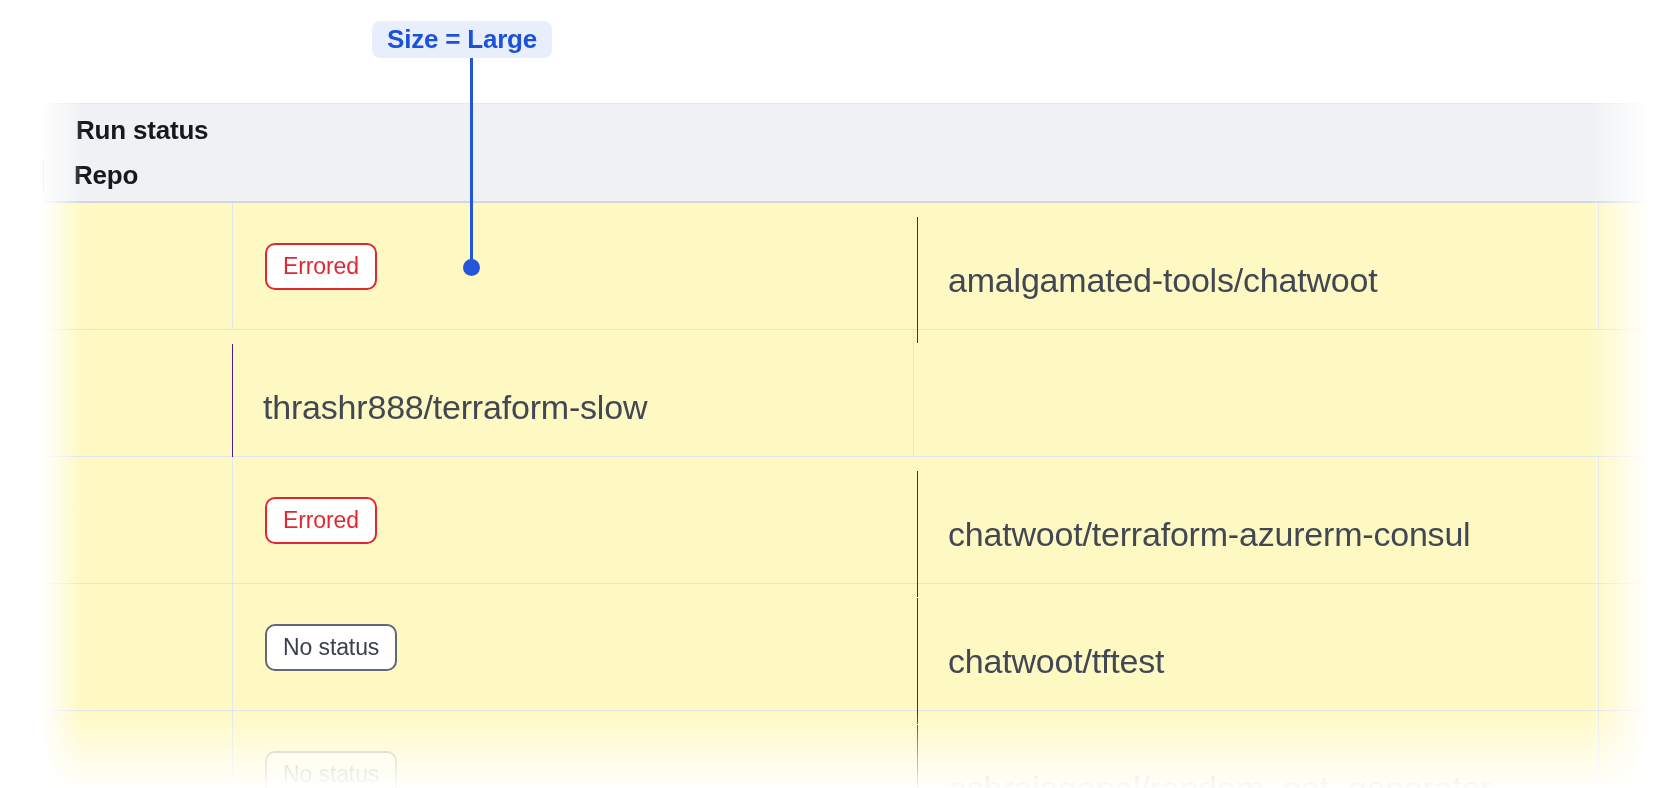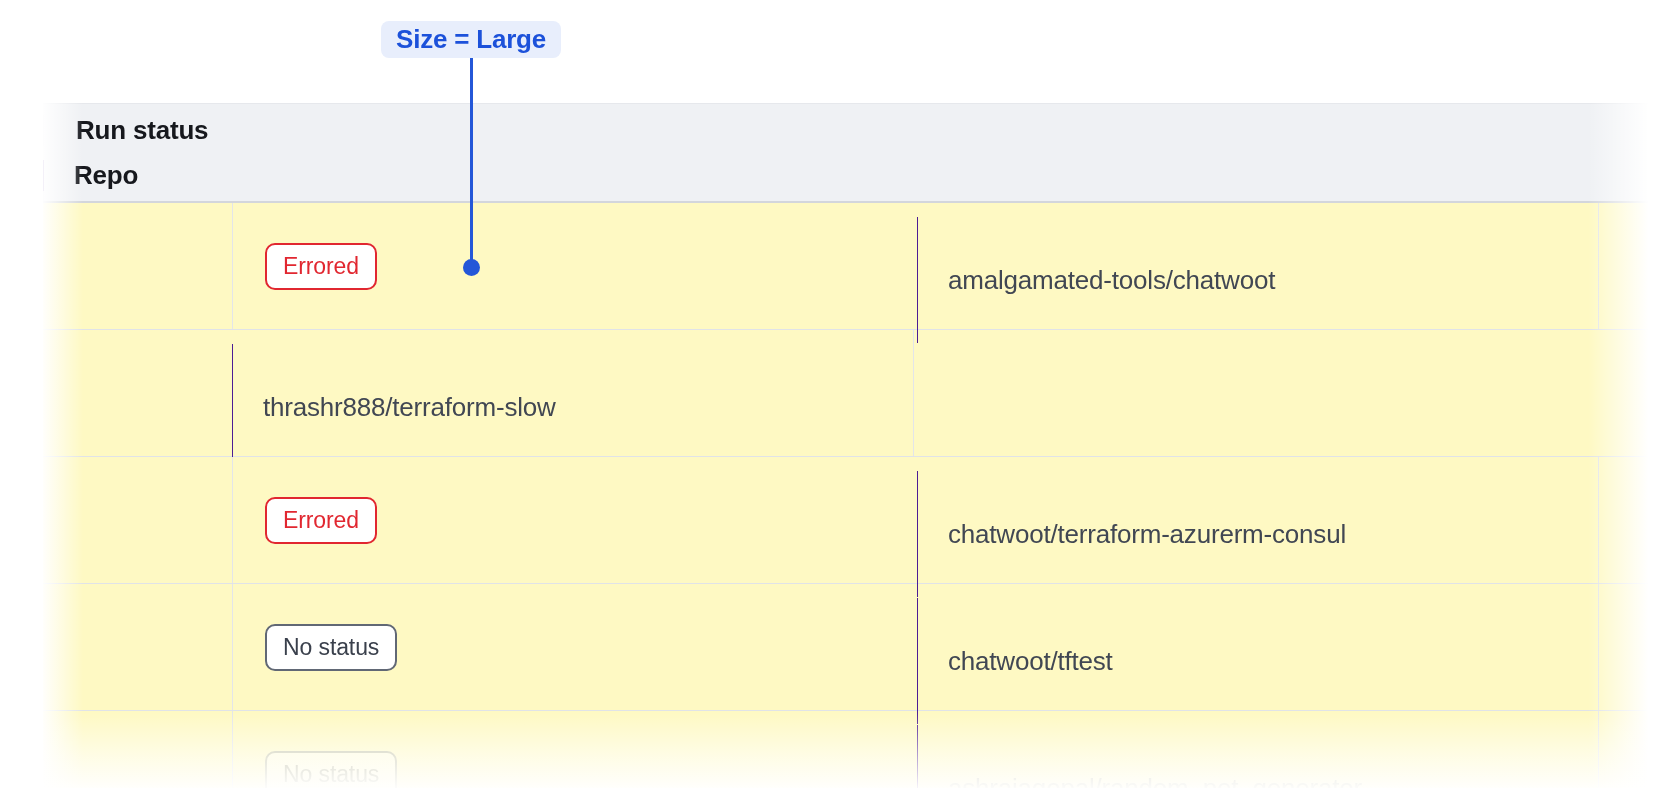--- a/index.html
+++ b/index.html
@@ -7,21 +7,21 @@
   body {
     position: relative;
     background: #ffffff;
     font-family: "Liberation Sans", "DejaVu Sans", sans-serif;
     -webkit-font-smoothing: antialiased;
   }
 
   
   .annotation-pill {
     position: absolute;
-    left: 381px; top: 21px;
+    left: 372px; top: 21px;
     height: 37px;
     padding: 12px 15px;
     display: inline-flex;
     align-items: center;
     background: #e8eefc;
     border-radius: 8px;
     color: #1c51da;
     font-size: 26px;
     font-weight: 600;
     letter-spacing: -0.2px;
@@ -75,21 +75,21 @@
   .col-1 { width: 685px; border-left: 1px solid #e3e5e9; padding-left: 32px; }
   .col-2 { width: 681px; border-left: 1px solid #4c1d95; padding-left: 30px; margin-top: 14px; }
   .col-3 { flex: 1 1 auto; border-left: 1px solid #e3e5e9; }
   .th {
     font-size: 26px;
     font-weight: 600;
     color: #16181d;
     letter-spacing: -0.2px;
   }
   .repo-name {
-    font-size: 26px;
+    font-size: 34px;
     font-weight: 400;
     color: #414753;
     letter-spacing: -0.2px;
     white-space: nowrap;
   }
 
   
   .badge {
     display: inline-flex;
     align-items: center;

